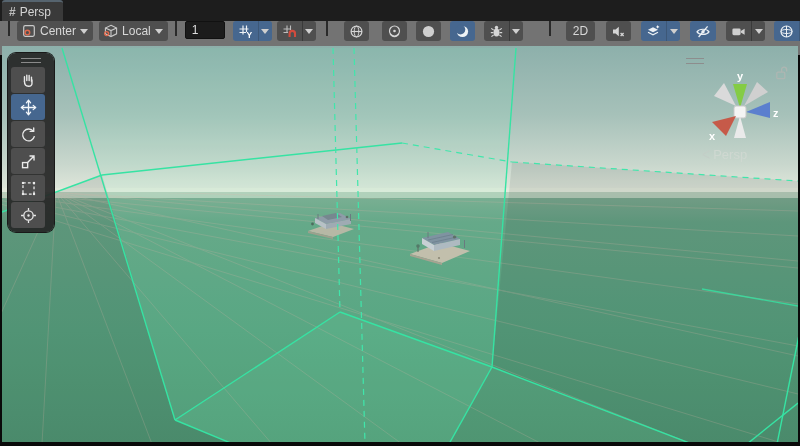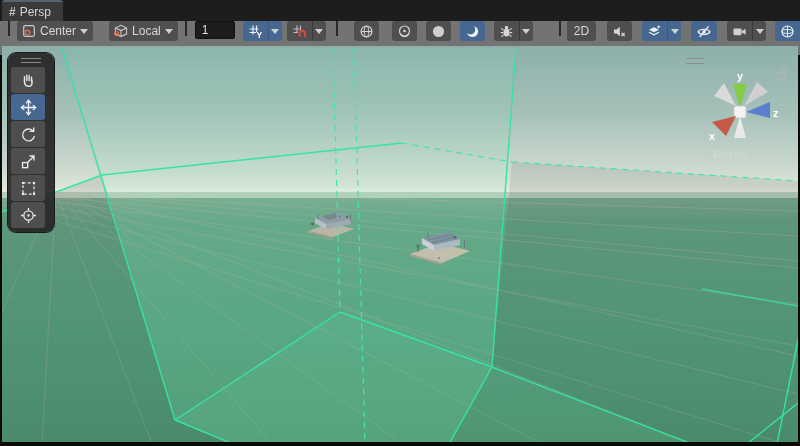--- a/index.html
+++ b/index.html
@@ -61,21 +61,21 @@
 
     <div class="tbtn" style="margin-left:7px">
       <svg width="14" height="14" viewBox="0 0 14 14">
         <rect x="1.7" y="1.7" width="10.6" height="10.6" rx="1.5" fill="none" stroke="#c9c9c9" stroke-width="1.2"></rect>
         <circle cx="5.4" cy="8.6" r="2.3" fill="none" stroke="#e0694c" stroke-width="1.4"></circle>
       </svg>
       <span>Center</span>
       <span class="caret"></span>
     </div>
 
-    <div class="tbtn" style="margin-left:16px">
+    <div class="tbtn" style="margin-left:6px">
       <svg width="14" height="14" viewBox="0 0 14 14">
         <path d="M7,1.3 L12.6,4 V9.8 L7,12.6 L1.4,9.8 V4 Z" fill="none" stroke="#c9c9c9" stroke-width="1.1"></path>
         <path d="M1.4,4 L7,6.6 L12.6,4 M7,6.6 V12.6" fill="none" stroke="#c9c9c9" stroke-width="1.1"></path>
         <circle cx="2.6" cy="9.6" r="2" fill="none" stroke="#e0694c" stroke-width="1.4"></circle>
       </svg>
       <span>Local</span>
       <span class="caret"></span>
     </div>
 
     <div class="sep" style="margin-left:7px"></div>
@@ -141,21 +141,21 @@
           <path d="M4.6,6 L2.2,4.4 M4.4,8.6 H1.8 M4.6,11 L2.4,12.6 M10.4,6 L12.8,4.4 M10.6,8.6 H13.2 M10.4,11 L12.6,12.6" stroke="#d5d5d5" stroke-width="1.1" fill="none"></path>
         </svg>
       </div>
       <div class="arr">
           <span class="caret"></span>
         </div>
     </div>
 
     <div class="sep" style="margin-left:26px"></div>
 
-    <div class="tbtn" style="margin-left:6px">
+    <div class="tbtn" style="margin-left:15px">
       <span class="lbl2d">2D</span>
     </div>
     <div class="tbtn" style="margin-left:11px">
       <svg width="15" height="15" viewBox="0 0 15 15">
         <path d="M2,5.6 H4.6 L7.8,2.8 V12.2 L4.6,9.4 H2 Z" fill="#d5d5d5"></path>
         <path d="M9.6,9 L12.6,12 M12.6,9 L9.6,12" stroke="#d5d5d5" stroke-width="1.3"></path>
       </svg>
     </div>
     <div class="split" style="margin-left:10px">
       <div class="tbtn on">

